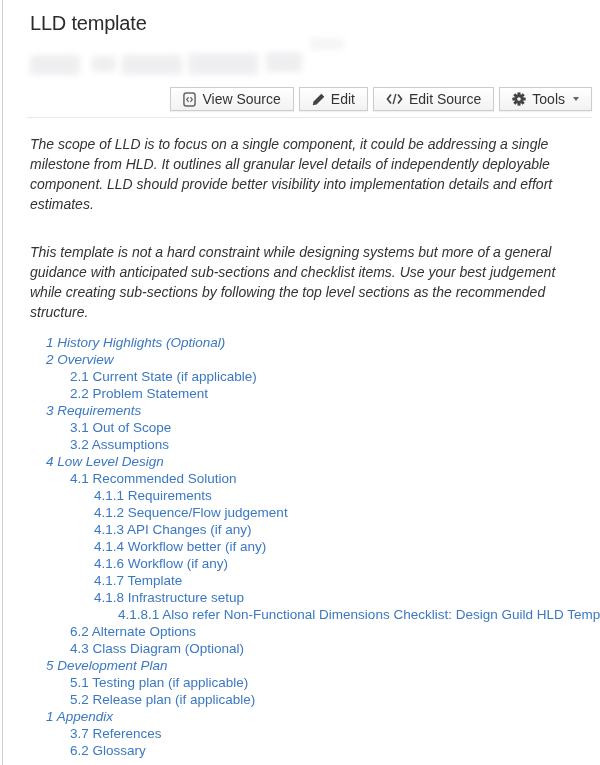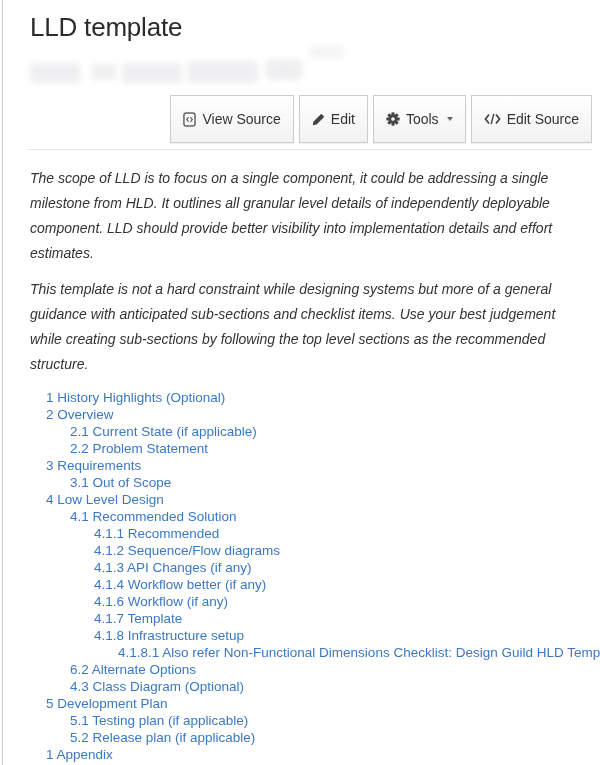--- a/index.html
+++ b/index.html
@@ -21,21 +21,21 @@
     position: absolute;
     left: 2px; top: 0; bottom: 0;
     width: 1px;
     background: #cfcfcf;
   }
   .content {
     padding: 8px 8px 0 30px;
   }
   h1.page-title {
     margin: 4px 0 0 0;
-    font-size: 26px;
+    font-size: 20px;
     font-weight: 400;
     color: #2b2b2b;
     letter-spacing: -0.2px;
   }
   .byline {
     position: relative;
     height: 30px;
     margin-top: 12px;
   }
   .blob {
@@ -54,21 +54,21 @@
   .toolbar {
     display: flex;
     justify-content: flex-end;
     gap: 5px;
     margin-top: 10px;
   }
   .btn {
     display: inline-flex;
     align-items: center;
     gap: 6px;
-    height: 48px;
+    height: 24px;
     padding: 0 12px;
     border: 1px solid var(--btn-border, #cccccc);
     border-radius: 0;
     background: linear-gradient(to bottom, #ffffff, #f2f2f2);
     color: #333333;
     font-size: 14px;
     font-family: inherit;
     cursor: pointer;
     box-shadow: 0 1px 1px rgba(0,0,0,0.05);
     white-space: nowrap;
@@ -83,40 +83,40 @@
     border-top: 4px solid #666666;
   }
   hr.divider {
     border: none;
     border-top: 1px solid #e9e9e9;
     margin: 6px 0 0 -3px;
   }
   p.intro {
     font-style: italic;
     font-size: 14px;
-    line-height: 25px;
+    line-height: 20px;
     margin: 16px 0 0 0;
     color: #333333;
     padding-right: 2px;
   }
-  p.intro + p.intro { margin-top: 11px; }
+  p.intro + p.intro { margin-top: 28px; }
   ul.toc {
     list-style: none;
     margin: 12px 0 0 0;
     padding: 0;
     font-size: 13.5px;
     line-height: 17px;
   }
   ul.toc li { white-space: nowrap; }
   ul.toc a {
     color: var(--link, #3b78c3);
     text-decoration: none;
     cursor: pointer;
   }
-  .lvl-1 { padding-left: 16px; }
+  .lvl-1 { padding-left: 16px; font-style: italic; }
   .lvl-2 { padding-left: 40px; }
   .lvl-3 { padding-left: 64px; }
   .lvl-4 { padding-left: 88px; }
 </style>
 </head>
 <body>
 
 <div class="page">
   <div class="left-edge"></div>
   <div class="content">
@@ -144,67 +144,68 @@
         <span>View Source</span>
       </button>
 
       <button class="btn">
         <span class="icon">
           <svg width="13" height="13" viewBox="0 0 16 16">
             <path fill="#444" d="M11.5 0.8 L15.2 4.5 L5.6 14.1 L0.9 15.1 L1.9 10.4 Z"></path>
           </svg>
         </span>
         <span>Edit</span>
+      </button>
+
+      <button class="btn">
+        <span class="icon">
+          <svg width="17" height="12" viewBox="0 0 17 12">
+            <path d="M5 1.5 L1.5 6 L5 10.5" fill="none" stroke="#444" stroke-width="1.7"></path>
+            <path d="M12 1.5 L15.5 6 L12 10.5" fill="none" stroke="#444" stroke-width="1.7"></path>
+            <path d="M9.8 0.8 L7.2 11.2" fill="none" stroke="#444" stroke-width="1.4"></path>
+          </svg>
+        </span>
+        <span>Edit Source</span>
       </button>
 
       <button class="btn">
         <span class="icon">
           <svg width="14" height="14" viewBox="-8 -8 16 16">
             <g fill="#444">
               <rect x="-1.7" y="-7.6" width="3.4" height="15.2"></rect>
               <rect x="-1.7" y="-7.6" width="3.4" height="15.2" transform="rotate(45)"></rect>
               <rect x="-1.7" y="-7.6" width="3.4" height="15.2" transform="rotate(90)"></rect>
               <rect x="-1.7" y="-7.6" width="3.4" height="15.2" transform="rotate(135)"></rect>
               <circle r="5.3"></circle>
             </g>
             <circle r="2.1" fill="#f6f6f6"></circle>
           </svg>
         </span>
         <span>Tools</span>
         <span class="caret"></span>
       </button>
-
-      <button class="btn">
-        <span class="icon">
-          <svg width="17" height="12" viewBox="0 0 17 12">
-            <path d="M5 1.5 L1.5 6 L5 10.5" fill="none" stroke="#444" stroke-width="1.7"></path>
-            <path d="M12 1.5 L15.5 6 L12 10.5" fill="none" stroke="#444" stroke-width="1.7"></path>
-            <path d="M9.8 0.8 L7.2 11.2" fill="none" stroke="#444" stroke-width="1.4"></path>
-          </svg>
-        </span>
-        <span>Edit Source</span>
-      </button>
     </div>
 
     <hr class="divider">
 
     <p class="intro">The scope of LLD is to focus on a single component, it could be addressing a single milestone from HLD. It outlines all granular level details of independently deployable component. LLD should provide better visibility into implementation details and effort estimates.</p>
     <p class="intro">This template is not a hard constraint while designing systems but more of a general guidance with anticipated sub-sections and checklist items. Use your best judgement while creating sub-sections by following the top level sections as the recommended structure.</p>
 
     <ul class="toc">
         <li class="toc-item lvl-1"><a href="#">1 History Highlights (Optional)</a></li>
         <li class="toc-item lvl-1"><a href="#">2 Overview</a></li>
         <li class="toc-item lvl-2"><a href="#">2.1 Current State (if applicable)</a></li>
         <li class="toc-item lvl-2"><a href="#">2.2 Problem Statement</a></li>
         <li class="toc-item lvl-1"><a href="#">3 Requirements</a></li>
         <li class="toc-item lvl-2"><a href="#">3.1 Out of Scope</a></li>
+        <li class="toc-item lvl-2"><a href="#">3.2 Assumptions</a></li>
         <li class="toc-item lvl-1"><a href="#">4 Low Level Design</a></li>
         <li class="toc-item lvl-2"><a href="#">4.1 Recommended Solution</a></li>
-        <li class="toc-item lvl-3"><a href="#">4.1.1 Recommended</a></li>
-        <li class="toc-item lvl-3"><a href="#">4.1.2 Sequence/Flow diagrams</a></li>
+        <li class="toc-item lvl-3"><a href="#">4.1.1 Requirements</a></li>
+        <li class="toc-item lvl-3"><a href="#">4.1.2 Sequence/Flow judgement</a></li>
         <li class="toc-item lvl-3"><a href="#">4.1.3 API Changes (if any)</a></li>
         <li class="toc-item lvl-3"><a href="#">4.1.4 Workflow better (if any)</a></li>
         <li class="toc-item lvl-3"><a href="#">4.1.6 Workflow (if any)</a></li>
         <li class="toc-item lvl-3"><a href="#">4.1.7 Template</a></li>
         <li class="toc-item lvl-3"><a href="#">4.1.8 Infrastructure setup</a></li>
         <li class="toc-item lvl-4"><a href="#">4.1.8.1 Also refer Non-Functional Dimensions Checklist: Design Guild HLD Template</a></li>
         <li class="toc-item lvl-2"><a href="#">6.2 Alternate Options</a></li>
         <li class="toc-item lvl-2"><a href="#">4.3 Class Diagram (Optional)</a></li>
         <li class="toc-item lvl-1"><a href="#">5 Development Plan</a></li>
         <li class="toc-item lvl-2"><a href="#">5.1 Testing plan (if applicable)</a></li>

